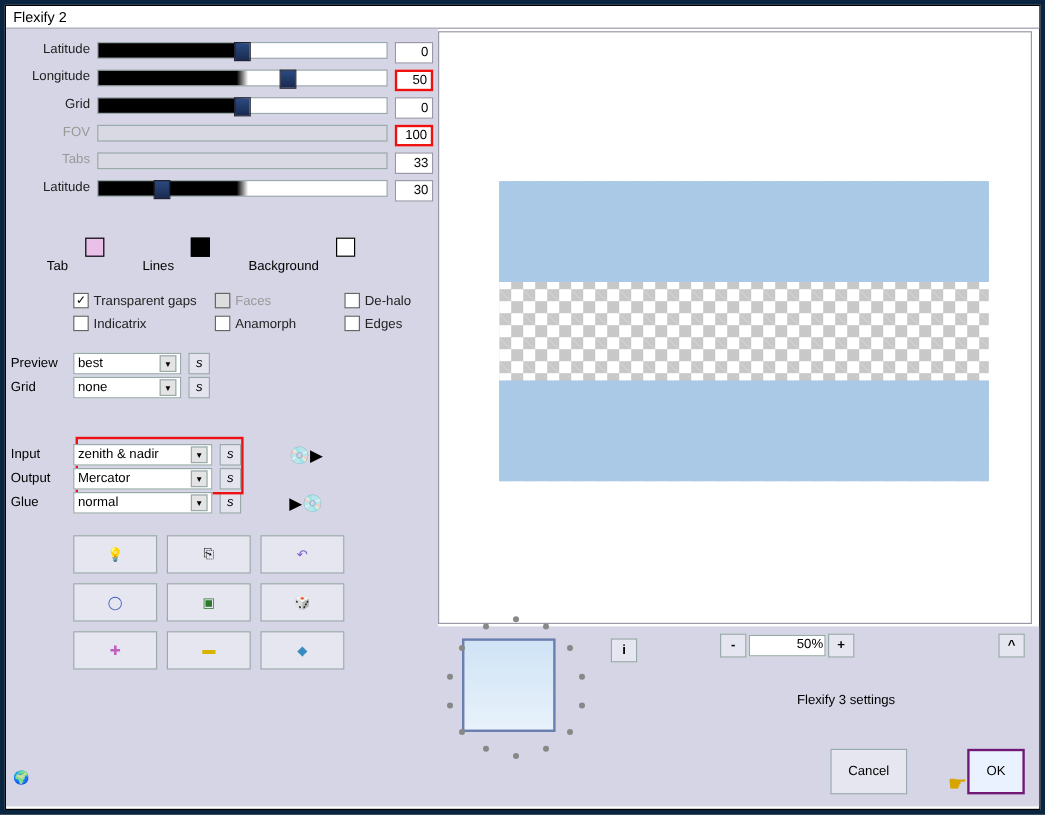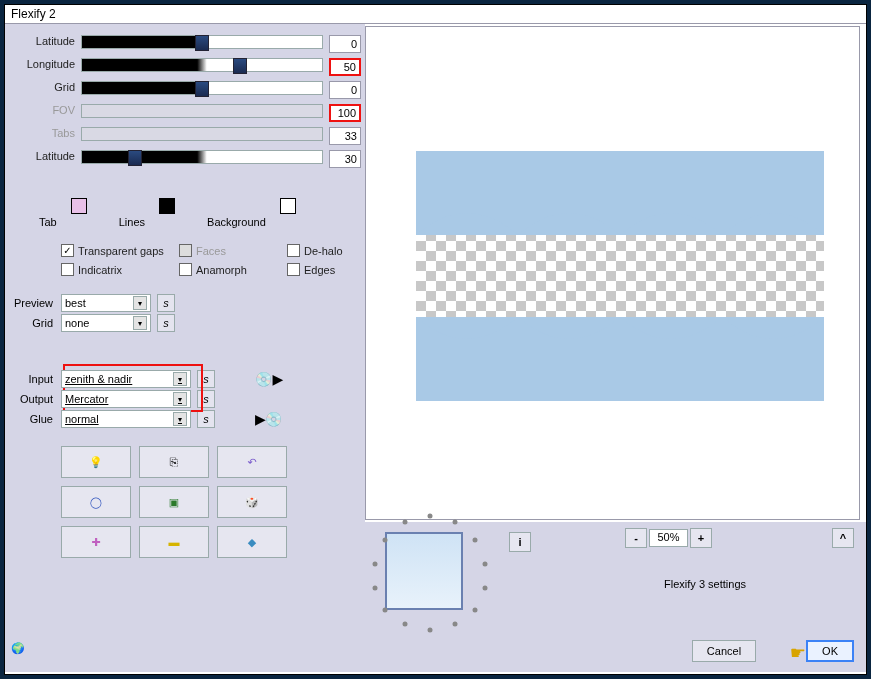--- a/index.html
+++ b/index.html
@@ -28,45 +28,45 @@
   .cb-label.disabled { color: #999; }
 
   .color-row { display:flex; align-items:center; margin: 14px 0 6px 30px; gap:6px; }
   .color-swatch { width:16px; height:16px; border:1px solid #000; }
   .color-lbl { margin-right:8px;margin-top:32px; }
 
   .opt-grid { display:grid; grid-template-columns: 110px 100px 90px; gap:6px 8px; margin: 16px 0 0 52px; }
   .opt { display:flex; align-items:center; }
 
   .sel-row { display:flex; align-items:center; margin:2px 0; }
-  .sel-label { width:52px; text-align:right; padding-right:8px; }
+  .sel-label { width:52px; text-align:left; padding-right:22px; }
   .sel { width:90px; height:18px; background:#fff; border:1px solid #9aa; padding:1px 3px; display:flex; align-items:center; justify-content:space-between; position:relative; }
   .sel-arrow { width:14px; height:14px; background:#e4e4e4; border:1px solid #9aa; display:flex; align-items:center; justify-content:center; font-size:8px; }
   .aux-btn { width:18px; height:18px; background:#e4e4ef; border:1px solid #9aa; margin-left:6px; display:flex; align-items:center; justify-content:center; font-style:italic; }
-  .wide-sel .sel { width:130px;text-decoration:underline; }
+  .wide-sel .sel { width:116px; }
   .red-box { position:absolute; border:2px solid #e11; pointer-events:none; }
 
   .watermark { position:absolute; right:-2px; top:370px; width:94px; height:42px; background:repeating-linear-gradient(#333 0 1px, transparent 1px 3px); border-radius:3px; display:flex; align-items:center; justify-content:center; font-style:italic; color:#222; font-family: cursive; font-size:13px; text-shadow:0 0 2px #fff,0 0 2px #fff; }
 
   .btn-grid { display:grid; grid-template-columns: repeat(3, 70px); gap:8px; margin: 18px 0 0 52px; }
   .tool-btn { height:32px; background:#e6e6f0; border:1px solid #9aa; display:flex; align-items:center; justify-content:center; font-size:16px; }
 
   .corner-icon { position:absolute; left:6px; bottom:6px; width:24px; height:24px; }
 
   .play-group { display:flex; gap:4px; align-items:center; margin-left:40px; }
 
   .bottom-thumb { width:78px; height:78px; border:2px solid #6a80b0; background:linear-gradient(to bottom,#cfe3f5,#e8f2fb); margin-top:6px; }
   .dots-ring { position:absolute; left:-20px; top:-20px; width:130px; height:130px; pointer-events:none; }
   .dots-ring circle { fill:#888; }
 
   .info-btn, .sm-btn { width:22px; height:20px; background:#e6e6f0; border:1px solid #9aa; display:flex; align-items:center; justify-content:center; font-weight:bold; font-family: serif; }
   .zoom-group { display:flex; align-items:center; gap:2px; }
-  .zoom-val { width:39px; height:18px; background:#fff; border:1px solid #9aa; text-align:center; padding:1px; }
-  .btn { height:22px; padding:0 14px; background:#e6e6f0; border:1px solid #9aa; display:inline-flex; align-items:center; justify-content:center; }
-  .btn.ok { border:2px solid #3b82f6; background:#eaf2ff;justify-content:flex-end; }
+  .zoom-val { width:64px; height:18px; background:#fff; border:1px solid #9aa; text-align:right; padding:1px; }
+  .btn { height:38px; padding:0 14px; background:#e6e6f0; border:1px solid #9aa; display:inline-flex; align-items:center; justify-content:center; }
+  .btn.ok { border:2px solid #701a75; background:#eaf2ff;justify-content:flex-end; }
   .settings-text { position:absolute; right:120px; top:56px; }
   .ptr-hand { position:absolute; right:60px; bottom:8px; font-size:18px; color:#d8a400; }
 
   
   .prev-img { position:absolute; left:50px; top:124px; width:408px; height:250px; }
   .checker { position:absolute; inset:0; background-image: linear-gradient(45deg,#c8c8c8 25%,transparent 25%),linear-gradient(-45deg,#c8c8c8 25%,transparent 25%),linear-gradient(45deg,transparent 75%,#c8c8c8 75%),linear-gradient(-45deg,transparent 75%,#c8c8c8 75%); background-size:20px 20px; background-position:0 0,0 10px,10px -10px,-10px 0; }
   .wave-top, .wave-bot { position:absolute; left:0; width:100%; height:84px; background:#a9c9e6; }
   .wave-top { top:0; }
   .wave-bot { bottom:0; }
   .wave-top svg, .wave-bot svg { position:absolute; left:0; width:100%; height:100%; }

